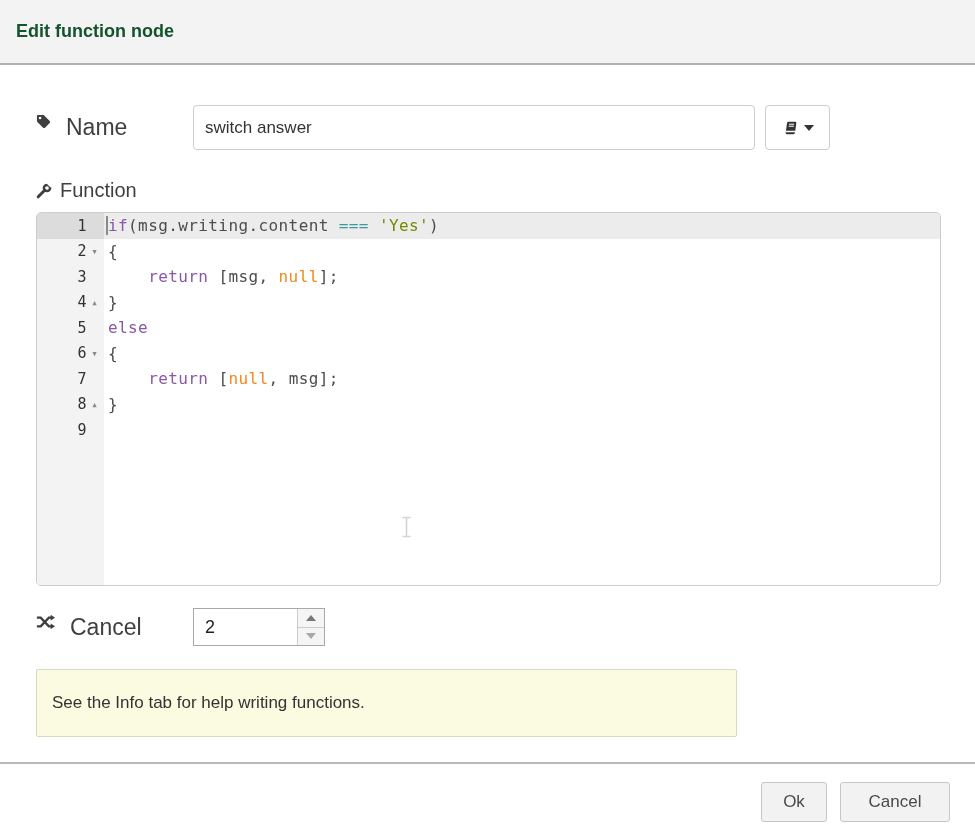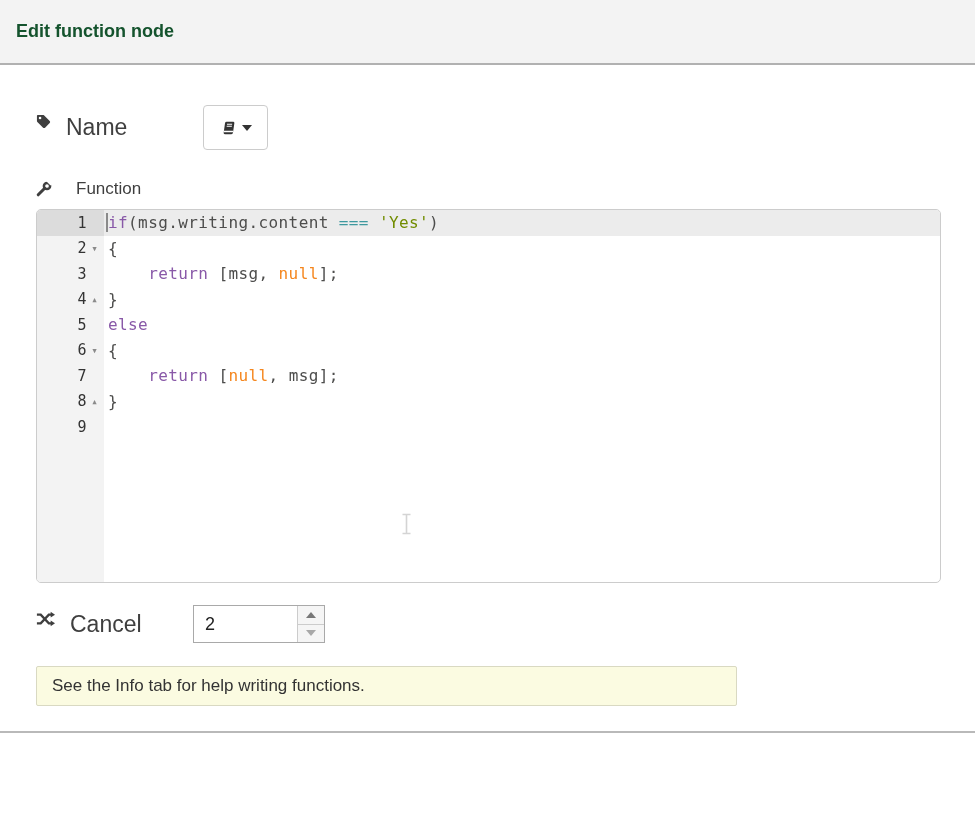--- a/index.html
+++ b/index.html
@@ -18,21 +18,21 @@
   .row-name { margin-top:40px; }
   .field-label { width:157px; display:flex; align-items:flex-start; gap:15px; font-size:23px; color:#3f3f3f; flex:0 0 157px; }
   .txt-input { width:562px; height:45px; border:1px solid #ccc; border-radius:4px;
                font-size:17px; color:#333; padding:0 11px; outline:none;
                font-family:"Liberation Sans", sans-serif; }
   .lib-btn { width:65px; height:45px; margin-left:10px; background:#fff; border:1px solid #ccc;
              border-radius:4px; display:flex; align-items:center; justify-content:center; gap:6px; cursor:pointer; }
   .caret-down { width:0; height:0; border-left:5px solid transparent; border-right:5px solid transparent;
                 border-top:6px solid #333; }
 
-  .fn-label { margin-top:29px; display:flex; align-items:center; gap:24px; font-size:17px; color:#3f3f3f; }
+  .fn-label { margin-top:29px; display:flex; align-items:center; gap:8px; font-size:20px; color:#3f3f3f; }
 
   
   .editor { margin-top:10px; width:905px; height:374px; border:1px solid #ccc; border-radius:5px;
             overflow:hidden; background:#fff; display:flex; flex-direction:column;
             font-family:"DejaVu Sans Mono", monospace; position:relative; }
   .ed-row { display:flex; height:25.5px; flex:0 0 25.5px; }
   .ed-row.filler { flex:1 1 auto; height:auto; }
   .ed-gutter-cell { width:67px; flex:0 0 67px; background:#f3f3f3; display:flex;
                     justify-content:flex-end; align-items:center; padding-right:2px; }
   .ed-num { font-size:15px; color:#333; letter-spacing:0.4px; }
@@ -50,21 +50,21 @@
   .spinner { width:132px; height:38px; border:1px solid #a9a9a9; display:flex; background:#fff; }
   .spin-val { flex:1; border:none; outline:none; font-size:18px; color:#222; padding-left:11px;
               font-family:"Liberation Sans", sans-serif; width:100%; }
   .spin-btns { width:27px; flex:0 0 27px; border-left:1px solid #ccc; display:flex; flex-direction:column; }
   .spin-up, .spin-down { flex:1; background:#f5f5f5; display:flex; align-items:center; justify-content:center; cursor:pointer; }
   .spin-up { border-bottom:1px solid #ccc; }
   .tri-up { width:0; height:0; border-left:5px solid transparent; border-right:5px solid transparent; border-bottom:6px solid #787878; }
   .tri-down { width:0; height:0; border-left:5px solid transparent; border-right:5px solid transparent; border-top:6px solid #a8a8a8; }
 
   
-  .form-tip { margin-top:23px; width:701px; height:40px; background:#fbfbe1; border:1px solid #d9d9c2;
+  .form-tip { margin-top:23px; width:701px; height:68px; background:#fbfbe1; border:1px solid #d9d9c2;
               border-radius:2px; display:flex; align-items:center; padding:0 15px; font-size:17px; color:#333; }
 
   
   .footer-divider { margin-top:25px; width:975px; margin-left:-36px; border-top:2px solid #b9b9b9; }
   .footer { display:flex; justify-content:flex-end; gap:13px; padding:18px 25px 0 0;
             margin-right:-34px; }
   .btn { height:40px; background:#f2f2f2; border:1px solid #c6c6c6; border-radius:3px;
          font-size:17px; color:#4a4a4a; cursor:pointer; font-family:"Liberation Sans", sans-serif; }
   .btn-ok { width:66px; }
   .btn-cancel { width:110px; }
@@ -83,20 +83,21 @@
   <div class="form-row row-name">
     <div class="field-label">
       <span class="icon">
         <svg width="15" height="15" viewBox="0 0 16 16">
             <path fill="#3f3f3f" d="M1 1.8 C1 1.36 1.36 1 1.8 1 L7.4 1 C7.8 1 8.2 1.17 8.5 1.46 L14.6 7.56 C15.2 8.15 15.2 9.1 14.6 9.68 L9.68 14.6 C9.1 15.2 8.15 15.2 7.56 14.6 L1.46 8.5 C1.17 8.2 1 7.8 1 7.4 Z"></path>
             <circle cx="4.3" cy="4.3" r="1.4" fill="#fff"></circle>
           </svg>
       </span>
       <span>Name</span>
     </div>
+    <input class="txt-input" type="text" value="switch answer" style="">
     <div class="lib-btn">
       <span class="icon">
         <svg width="16" height="16" viewBox="0 0 18 16">
           <g transform="translate(2,0) skewX(-8)">
             <rect x="4" y="1" width="10.5" height="14" rx="1.6" fill="#333"></rect>
             <rect x="4" y="11" width="10.5" height="1.7" fill="#fff"></rect>
             <rect x="6.4" y="3.3" width="5.8" height="1.1" fill="#fff"></rect>
             <rect x="6.4" y="5.5" width="5.8" height="1.1" fill="#fff"></rect>
           </g>
         </svg>
@@ -216,14 +217,18 @@
           </div>
       </div>
     </div>
   </div>
 
   <div class="form-tip">
     <span>See the Info tab for help writing functions.</span>
   </div>
 
   <div class="footer-divider"></div>
+  <div class="footer">
+    <button class="btn btn-ok">Ok</button>
+    <button class="btn btn-cancel">Cancel</button>
+  </div>
 
 </div>
 
 </body></html>

